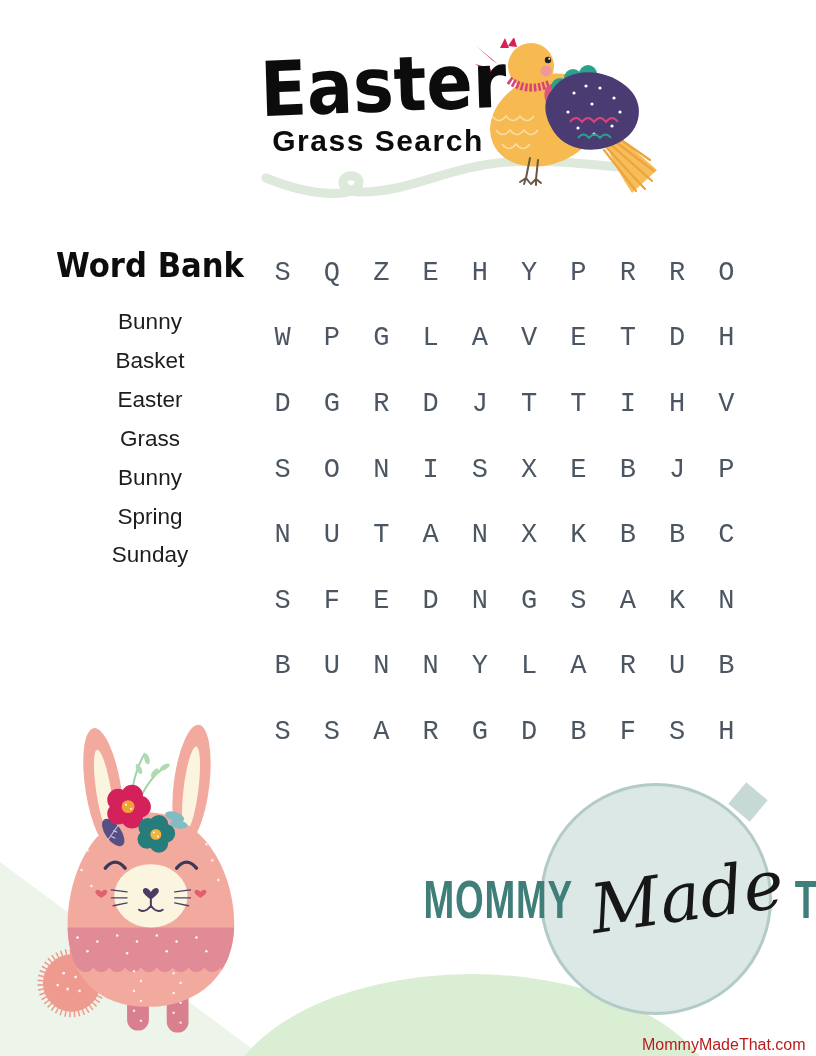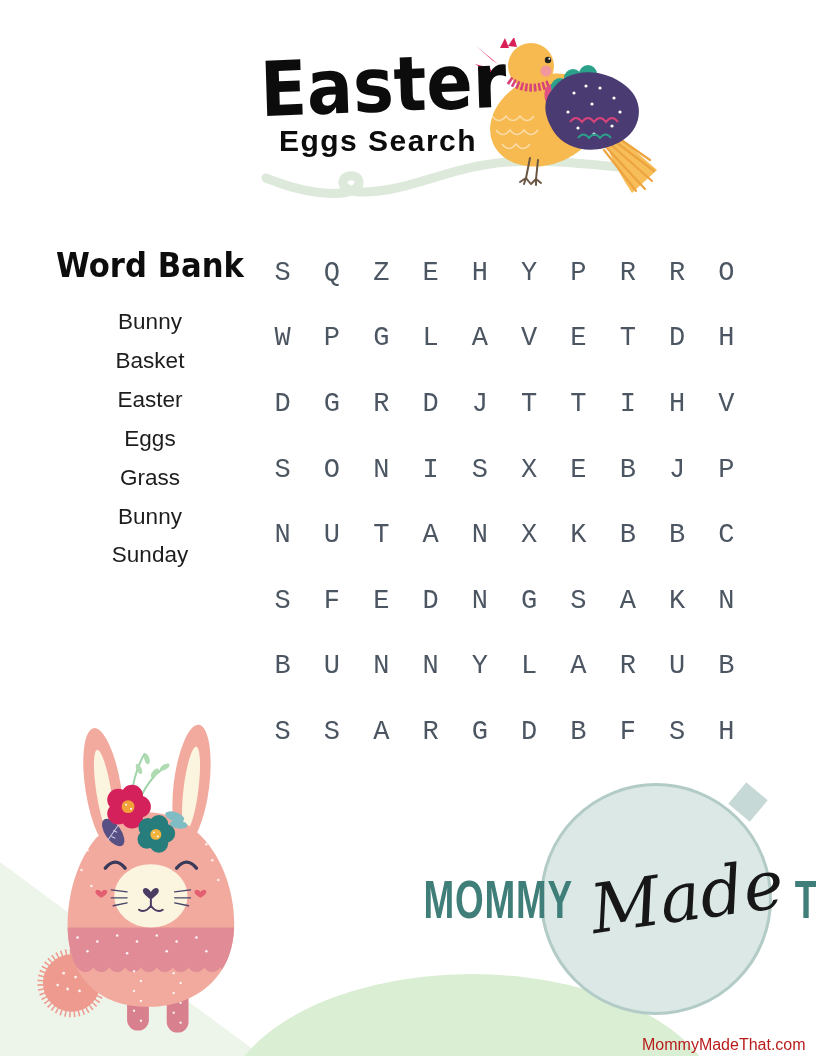--- a/index.html
+++ b/index.html
@@ -53,21 +53,21 @@
 </style>
 </head>
 <body>
 
 <div class="page">
 
   <div class="blob-wedge"></div>
   <div class="blob-main"></div>
 
   <h1 class="title">Easter</h1>
-  <h2 class="subtitle">Eggs Search</h2>
+  <h2 class="subtitle">Grass Search</h2>
 
   <svg class="swirl" width="395" height="48" viewBox="0 0 395 48">
     <path d="M6,26 C40,40 70,44 88,40 C104,36 101,22 89,24 C79,26 80,40 102,40 C150,40 190,14 248,10 C300,7 342,14 388,18" fill="none" stroke="#dde9da" stroke-width="9" stroke-linecap="round"></path>
   </svg>
 
   <svg class="bird" width="186" height="156" viewBox="0 0 186 156">
 
     <path d="M127,83 L183,132 L158,155 C140,128 129,104 127,83 Z" fill="#f7bd59"></path>
     <g stroke="#eda43f" stroke-width="2.2" stroke-linecap="round">
       <path d="M133,92 L176,122"></path>
@@ -128,23 +128,23 @@
         <path d="M62,141 l0,6"></path>
         <path d="M62,141 l5,4"></path>
     </g>
   </svg>
 
   <h3 class="wb-heading">Word Bank</h3>
   <ul class="wb-list">
       <li>Bunny</li>
       <li>Basket</li>
       <li>Easter</li>
-      <li>Eggs</li>
       <li>Grass</li>
       <li>Bunny</li>
+      <li>Spring</li>
       <li>Sunday</li>
     </ul>
 
   <div class="grid">
       <span class="cell">S</span>
       <span class="cell">Q</span>
       <span class="cell">Z</span>
       <span class="cell">E</span>
       <span class="cell">H</span>
       <span class="cell">Y</span>

